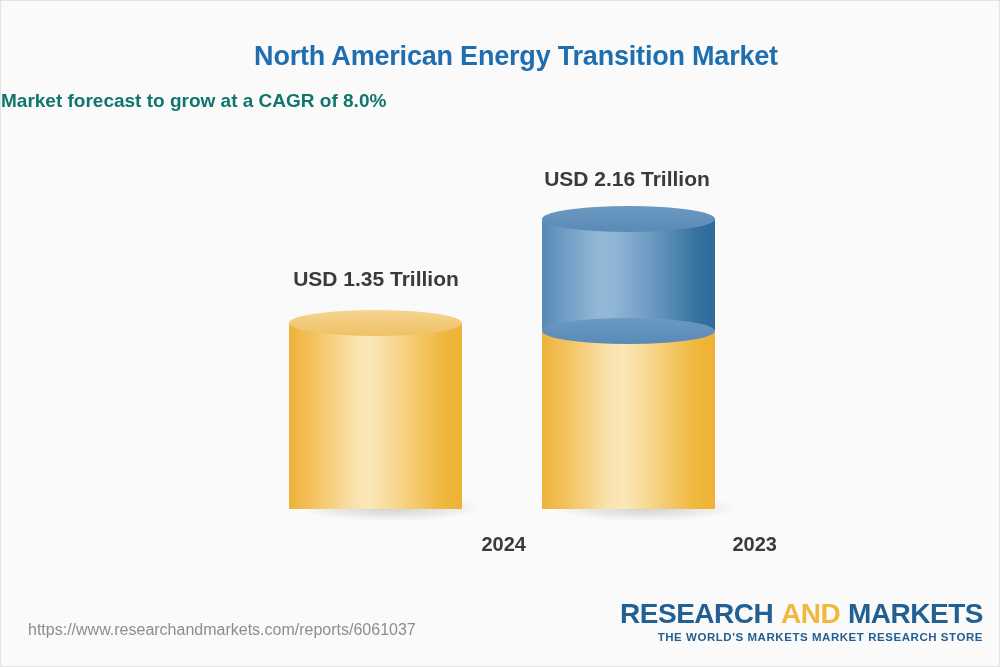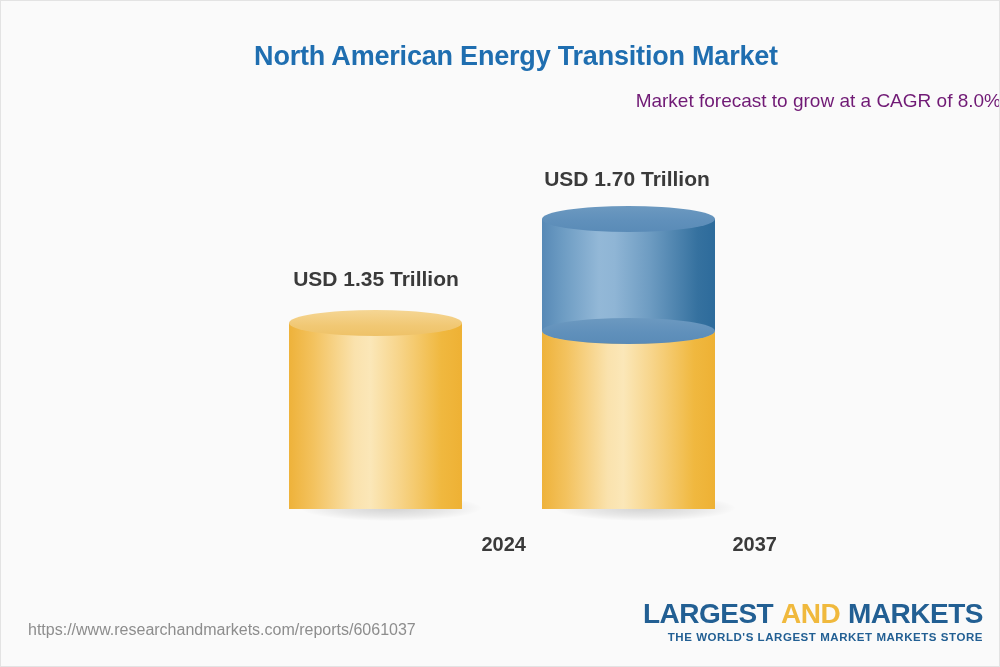--- a/index.html
+++ b/index.html
@@ -35,24 +35,24 @@
     font-weight: bold;
     color: #1f6eb0;
     letter-spacing: -0.2px;
     padding-left: 15px;
   }
   .chart-subtitle {
     position: absolute;
     top: 89px;
     left: 0;
     width: 1000px;
-    text-align: right;
+    text-align: left;
     font-size: 19px;
-    font-weight: normal;
-    color: #701a75;
+    font-weight: bold;
+    color: #0f766e;
   }
 
   
   .plot {
     position: absolute;
     left: 0;
     top: 0;
     width: 1000px;
     height: 600px;
   }
@@ -184,40 +184,40 @@
       <div class="cyl" style="left:288px; top:322px; width:173px; height:186px;">
         <div class="cyl-body yellow-body"></div>
         <div class="cyl-cap yellow-cap" style="top:-13px; height:26px;"></div>
       </div>
 
       <div class="cat-label" style="left:225px; top:532px;">2024</div>
     </div>
 
     <div>
 
-      <div class="value-label" style="left:476px; top:166px;">USD 1.70 Trillion</div>
+      <div class="value-label" style="left:476px; top:166px;">USD 2.16 Trillion</div>
 
       <div class="cyl-shadow" style="left:554px; top:494px; width:180px; height:26px;"></div>
 
       <div class="cyl" style="left:541px; top:330px; width:173px; height:178px;">
         <div class="cyl-body yellow-body"></div>
         <div class="cyl-cap yellow-cap" style="top:-13px; height:26px;"></div>
       </div>
 
       <div class="cyl" style="left:541px; top:218px; width:173px; height:112px;">
         <div class="cyl-body blue-body"></div>
         <div class="cyl-cap blue-cap" style="bottom:-13px; height:26px;"></div>
         <div class="cyl-cap blue-cap" style="top:-13px; height:26px;"></div>
       </div>
 
-      <div class="cat-label" style="left:476px; top:532px;">2037</div>
+      <div class="cat-label" style="left:476px; top:532px;">2023</div>
     </div>
 
   </div>
 
   <div class="footer-url">https://www.researchandmarkets.com/reports/6061037</div>
 
   <div class="logo">
-    <div class="logo-main"><span style="margin-right: 0.28em;">LARGEST</span><span class="logo-and" style="margin-right: 0.28em;">AND</span><span>MARKETS</span></div>
-    <div class="logo-tagline">THE WORLD'S LARGEST MARKET MARKETS STORE</div>
+    <div class="logo-main"><span style="margin-right: 0.28em;">RESEARCH</span><span class="logo-and" style="margin-right: 0.28em;">AND</span><span>MARKETS</span></div>
+    <div class="logo-tagline">THE WORLD'S MARKETS MARKET RESEARCH STORE</div>
   </div>
 
 </div>
 
 </body></html>

